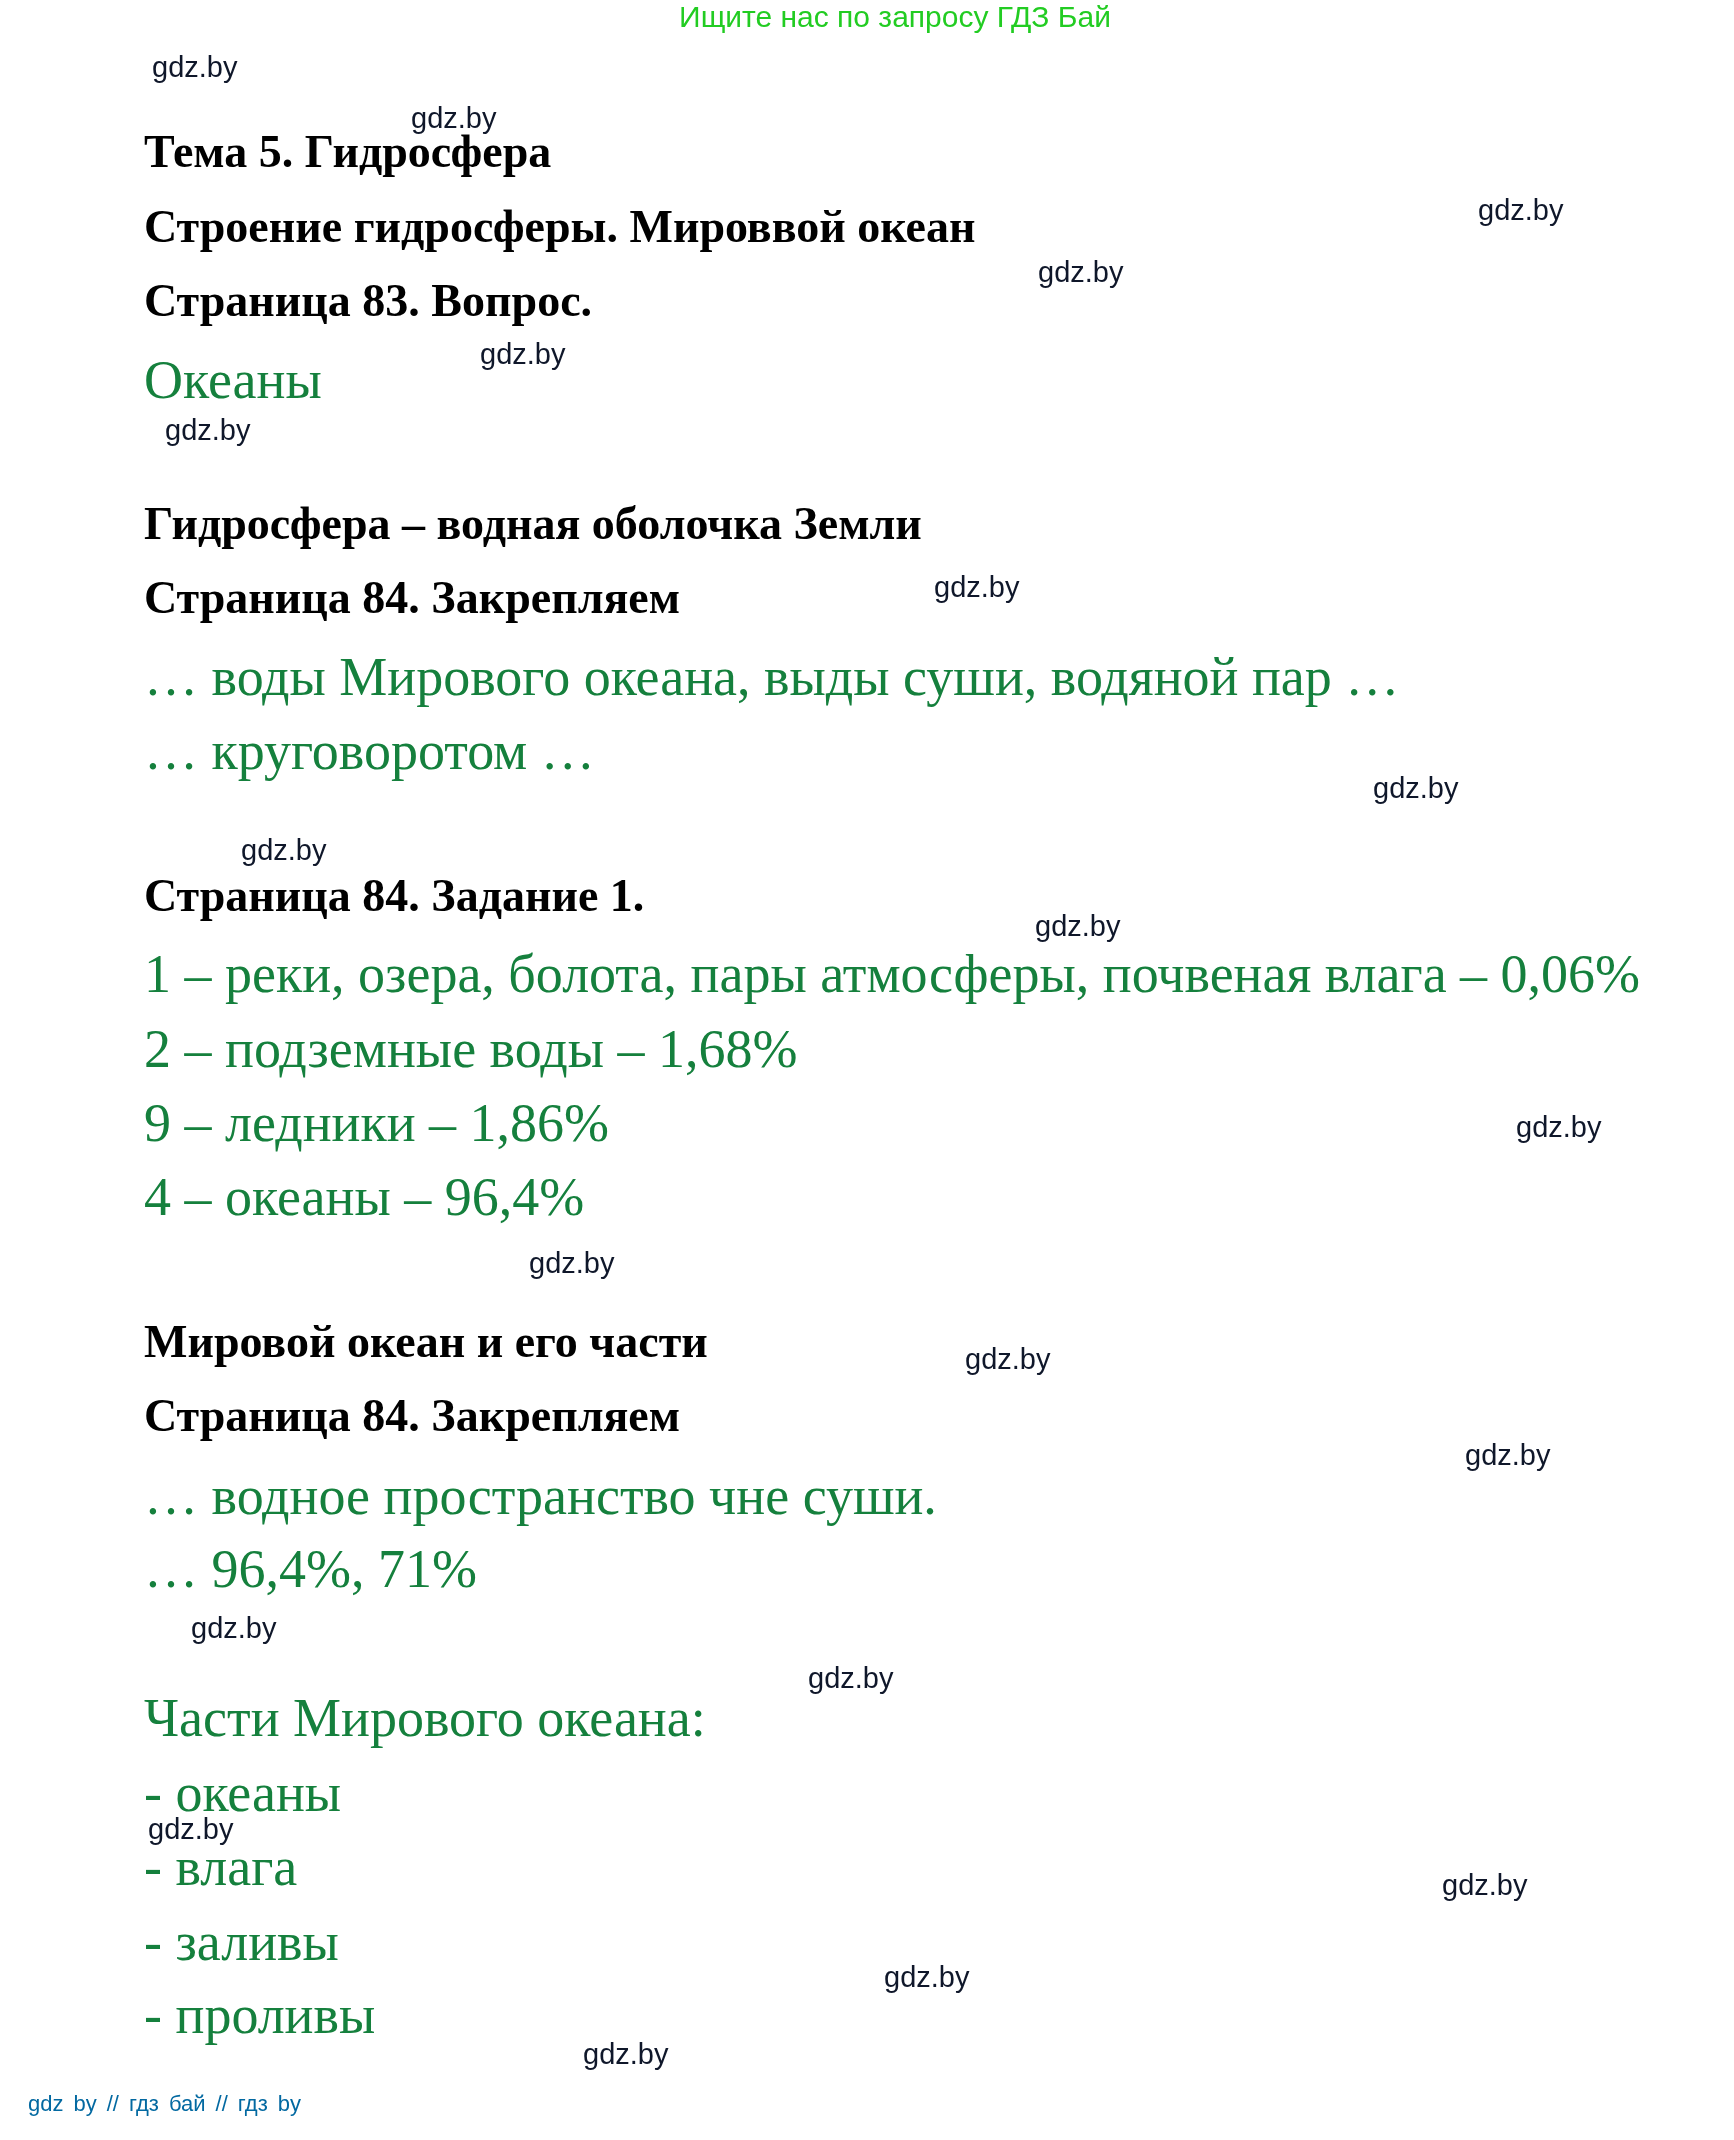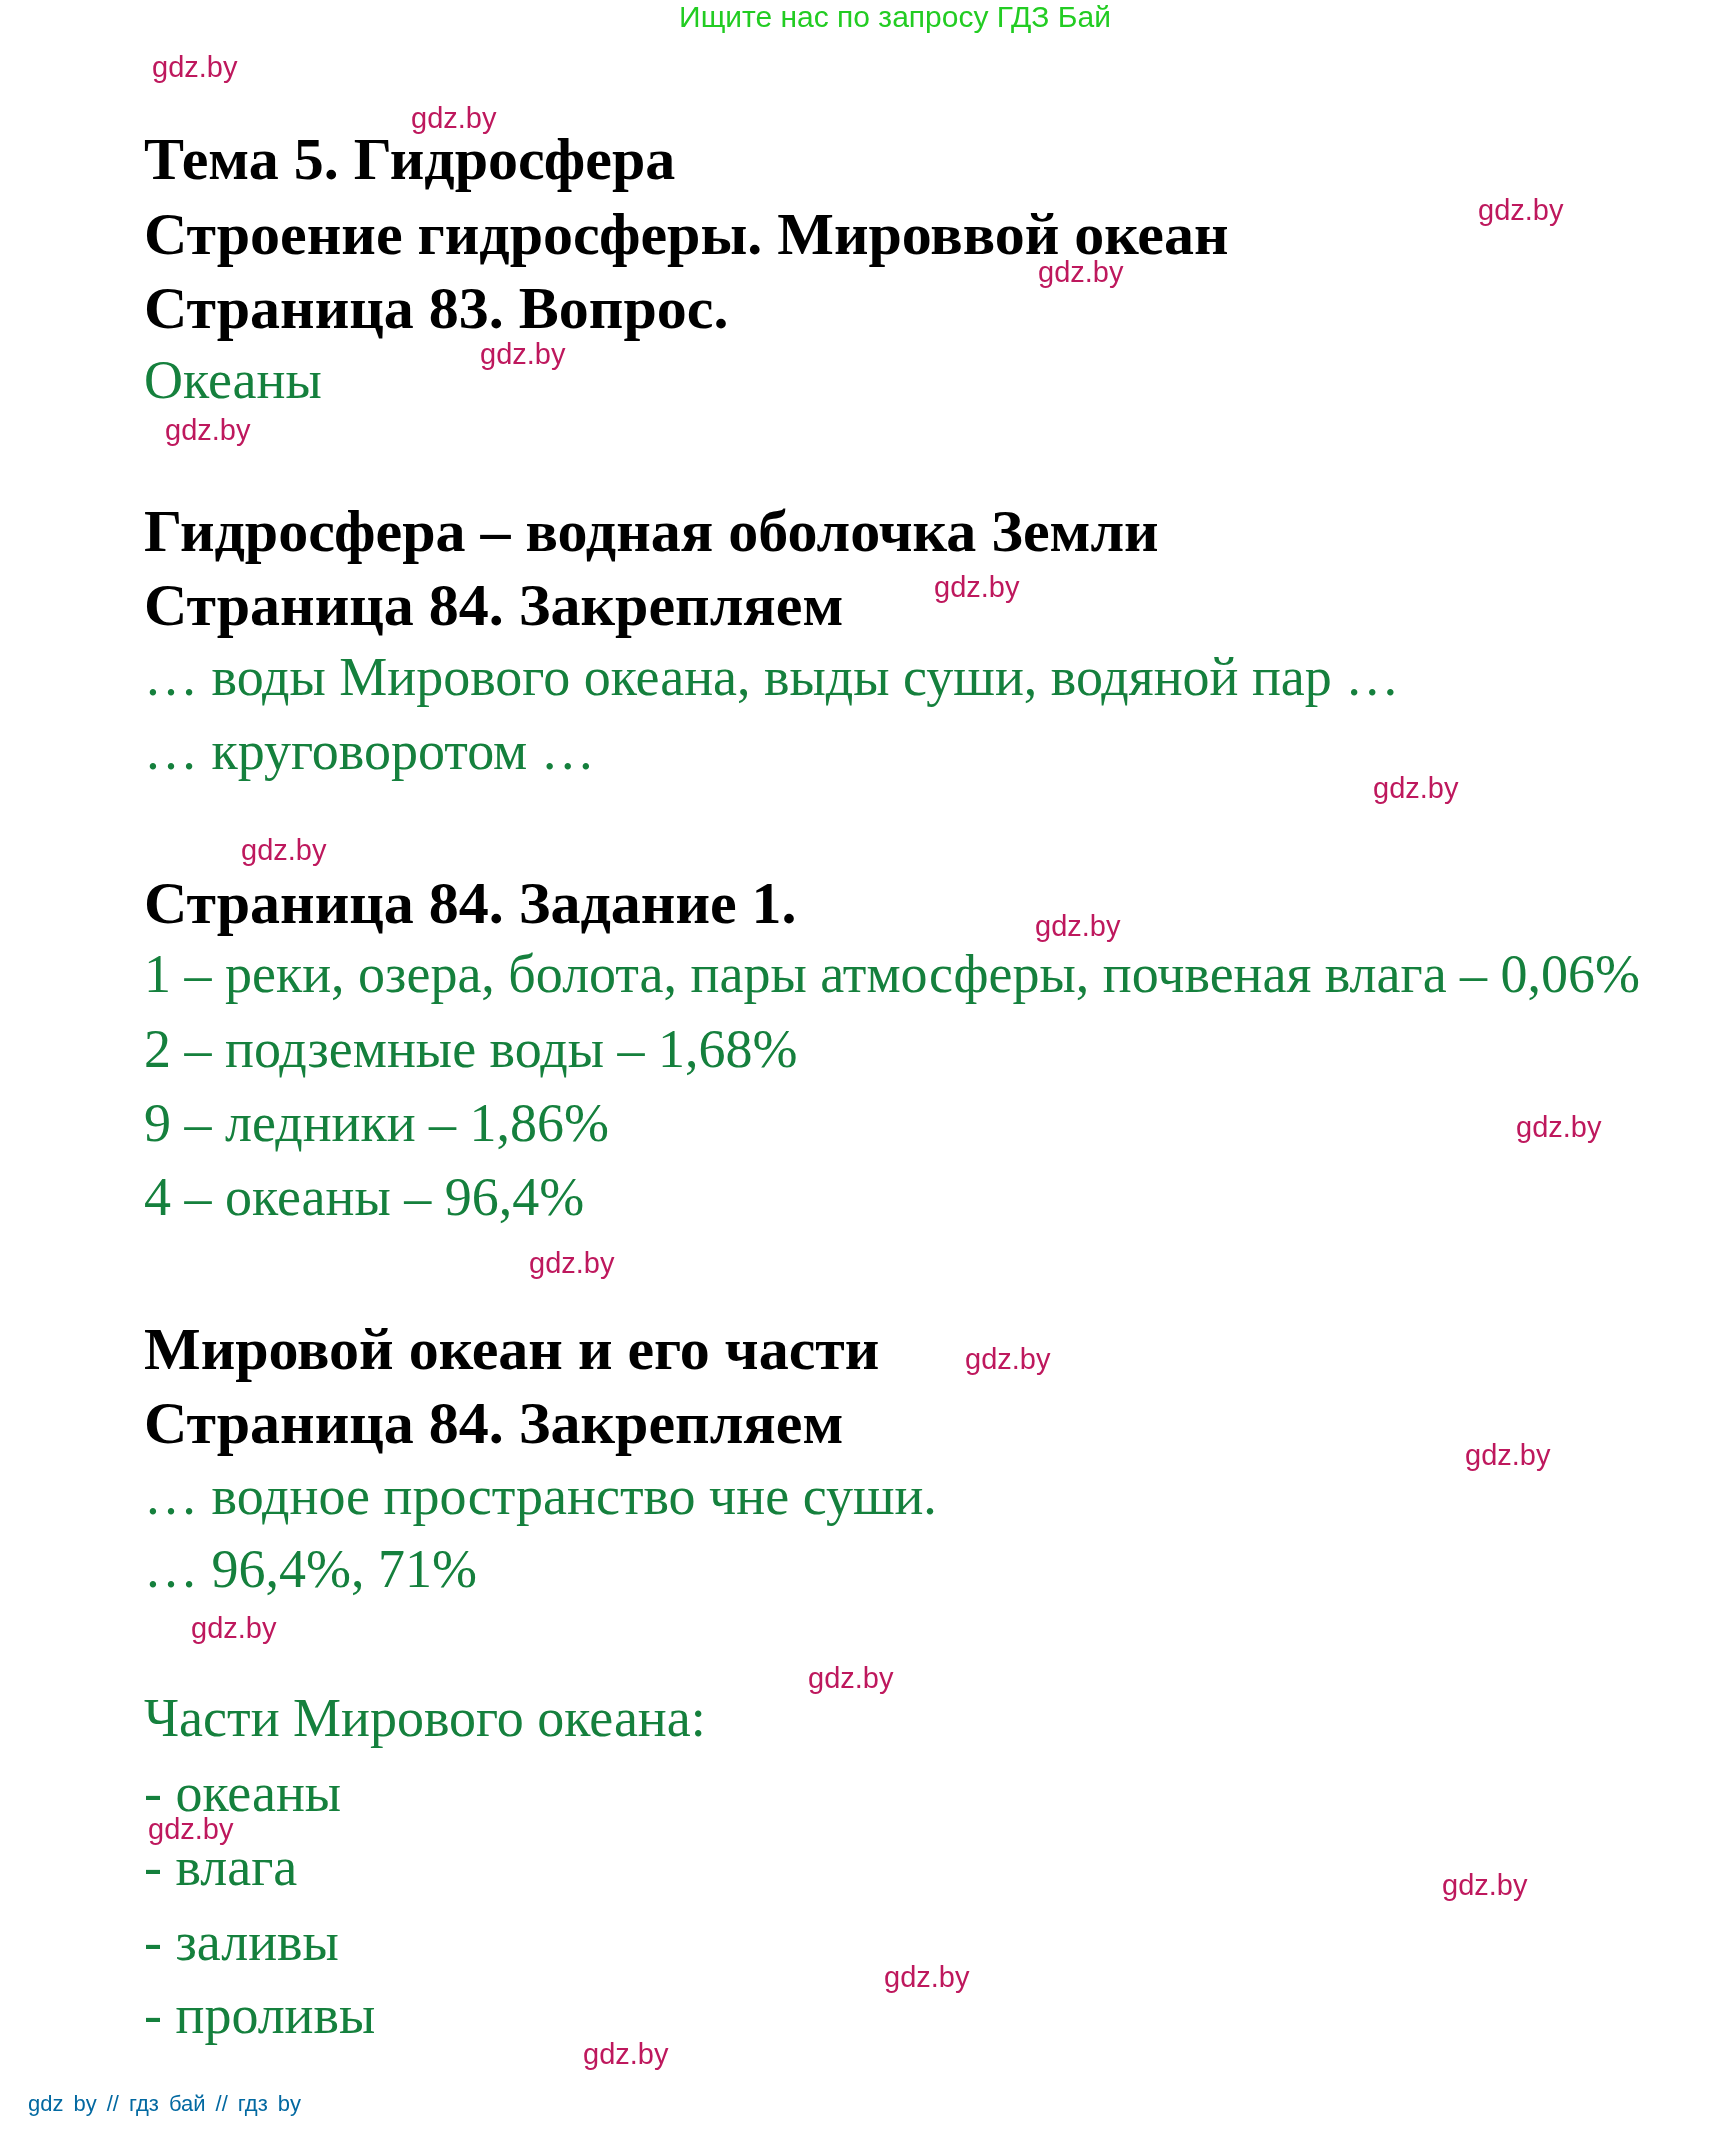--- a/index.html
+++ b/index.html
@@ -1,21 +1,21 @@
 <!DOCTYPE html>
 <html><head>
 <meta charset="utf-8">
 <style>
   html, body { margin:0; padding:0; background:#ffffff; }
   body { width:1734px; height:2141px; position:relative; overflow:hidden; }
   .abs { position:absolute; white-space:nowrap; line-height:1;padding-left:28px; }
   .banner { font-family:"Liberation Sans", sans-serif; font-size:30px; color:#22cc22; left:0; width:1734px; text-align:center; top:1.9px; }
   .footer { font-family:"Liberation Sans", sans-serif; font-size:22px; color:#0369a1; left:0; width:1734px; top:2093px; word-spacing:3.9px; }
-  .wm { font-family:"Liberation Sans", sans-serif; font-size:29px; color:#be185d; }
-  .h { font-family:"Liberation Serif", serif; font-weight:bold; font-size:60px; color:#000; left:116px; }
+  .wm { font-family:"Liberation Sans", sans-serif; font-size:29px; color:#0f172a; }
+  .h { font-family:"Liberation Serif", serif; font-weight:bold; font-size:46px; color:#000; left:116px; }
   .p { font-family:"Liberation Serif", serif; font-size:54px; color:#15803d; left:116px; }
 </style>
 </head>
 <body>
 
 <div class="abs banner">Ищите нас по запросу ГДЗ Бай</div>
 
 <div class="abs wm" style="left:124px;top:53px">gdz.by</div>
 <div class="abs wm" style="left:383px;top:104px">gdz.by</div>
 <div class="abs wm" style="left:1450px;top:196px">gdz.by</div>

